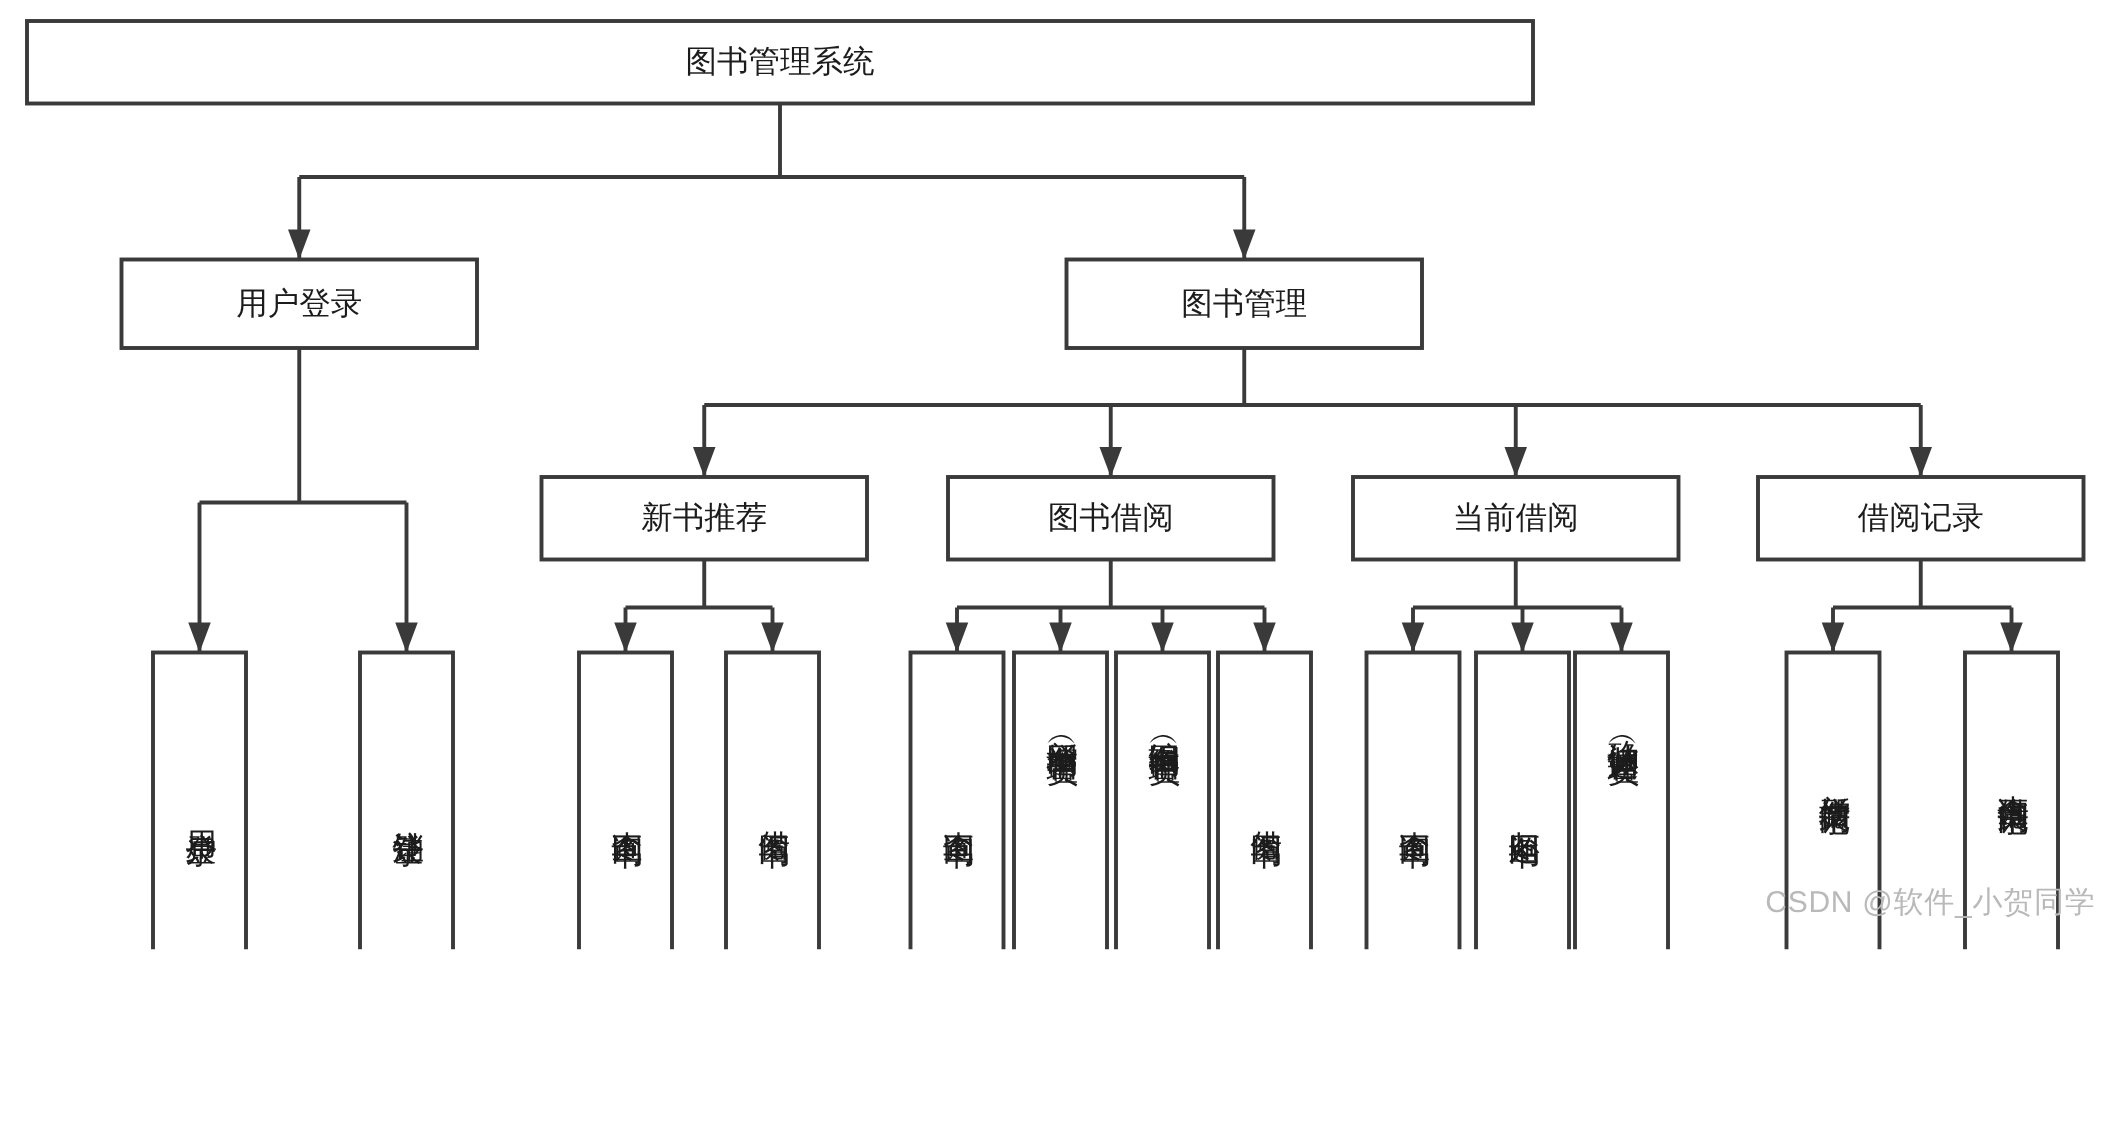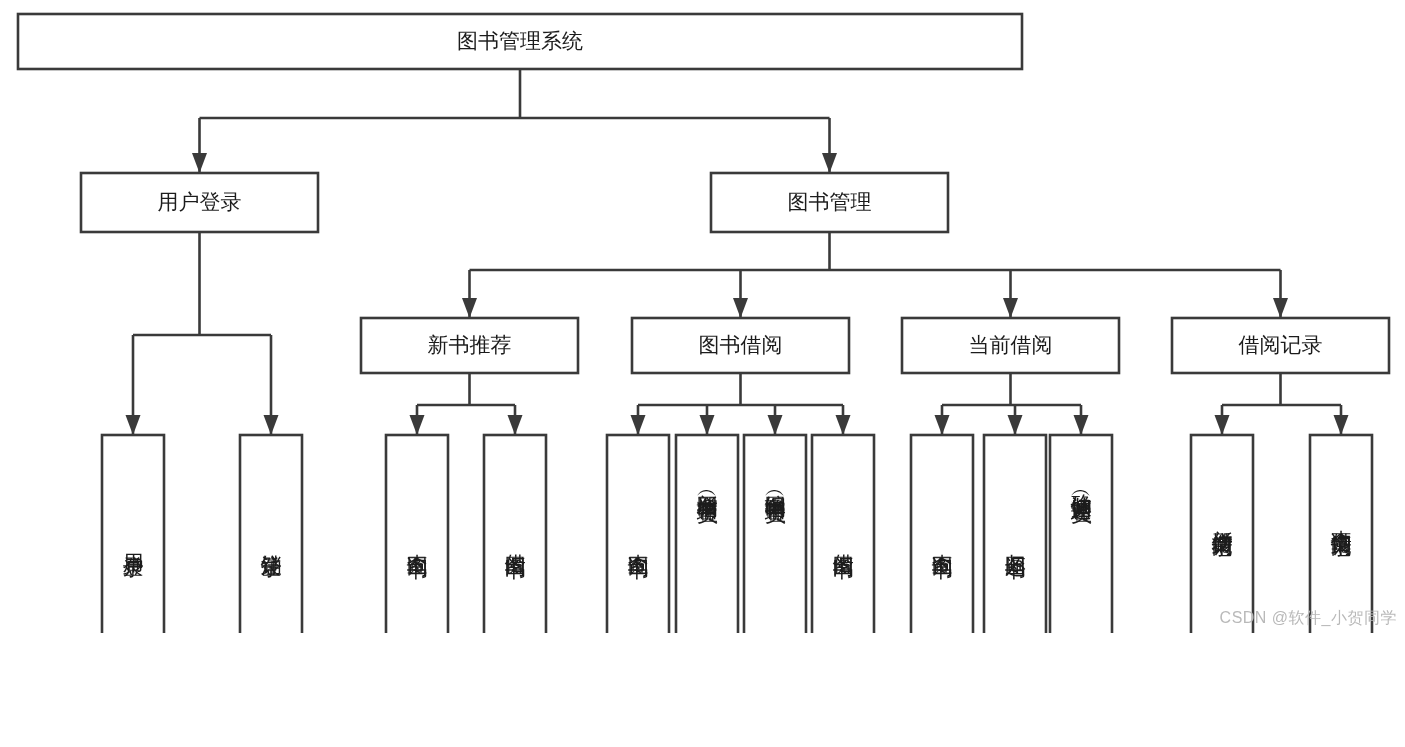--- a/index.html
+++ b/index.html
@@ -56,22 +56,22 @@
     font-size: 21px;
     line-height: 1.16;
     letter-spacing: 1.5px;
     color: #1c1c1c;
     white-space: nowrap;
     font-family: "Liberation Sans", "DejaVu Sans", sans-serif;
   }
   .watermark {
     position: absolute;
     right: 8px;
-    bottom: 4px;
-    font-size: 16px;
+    bottom: 18px;
+    font-size: 20px;
     color: #b9b9b9;
     letter-spacing: 0.5px;
     font-family: "Liberation Sans", "DejaVu Sans", sans-serif;
     white-space: nowrap;
   }
 </style>
 </head>
 <body>
 
 <div id="diagram-root">

